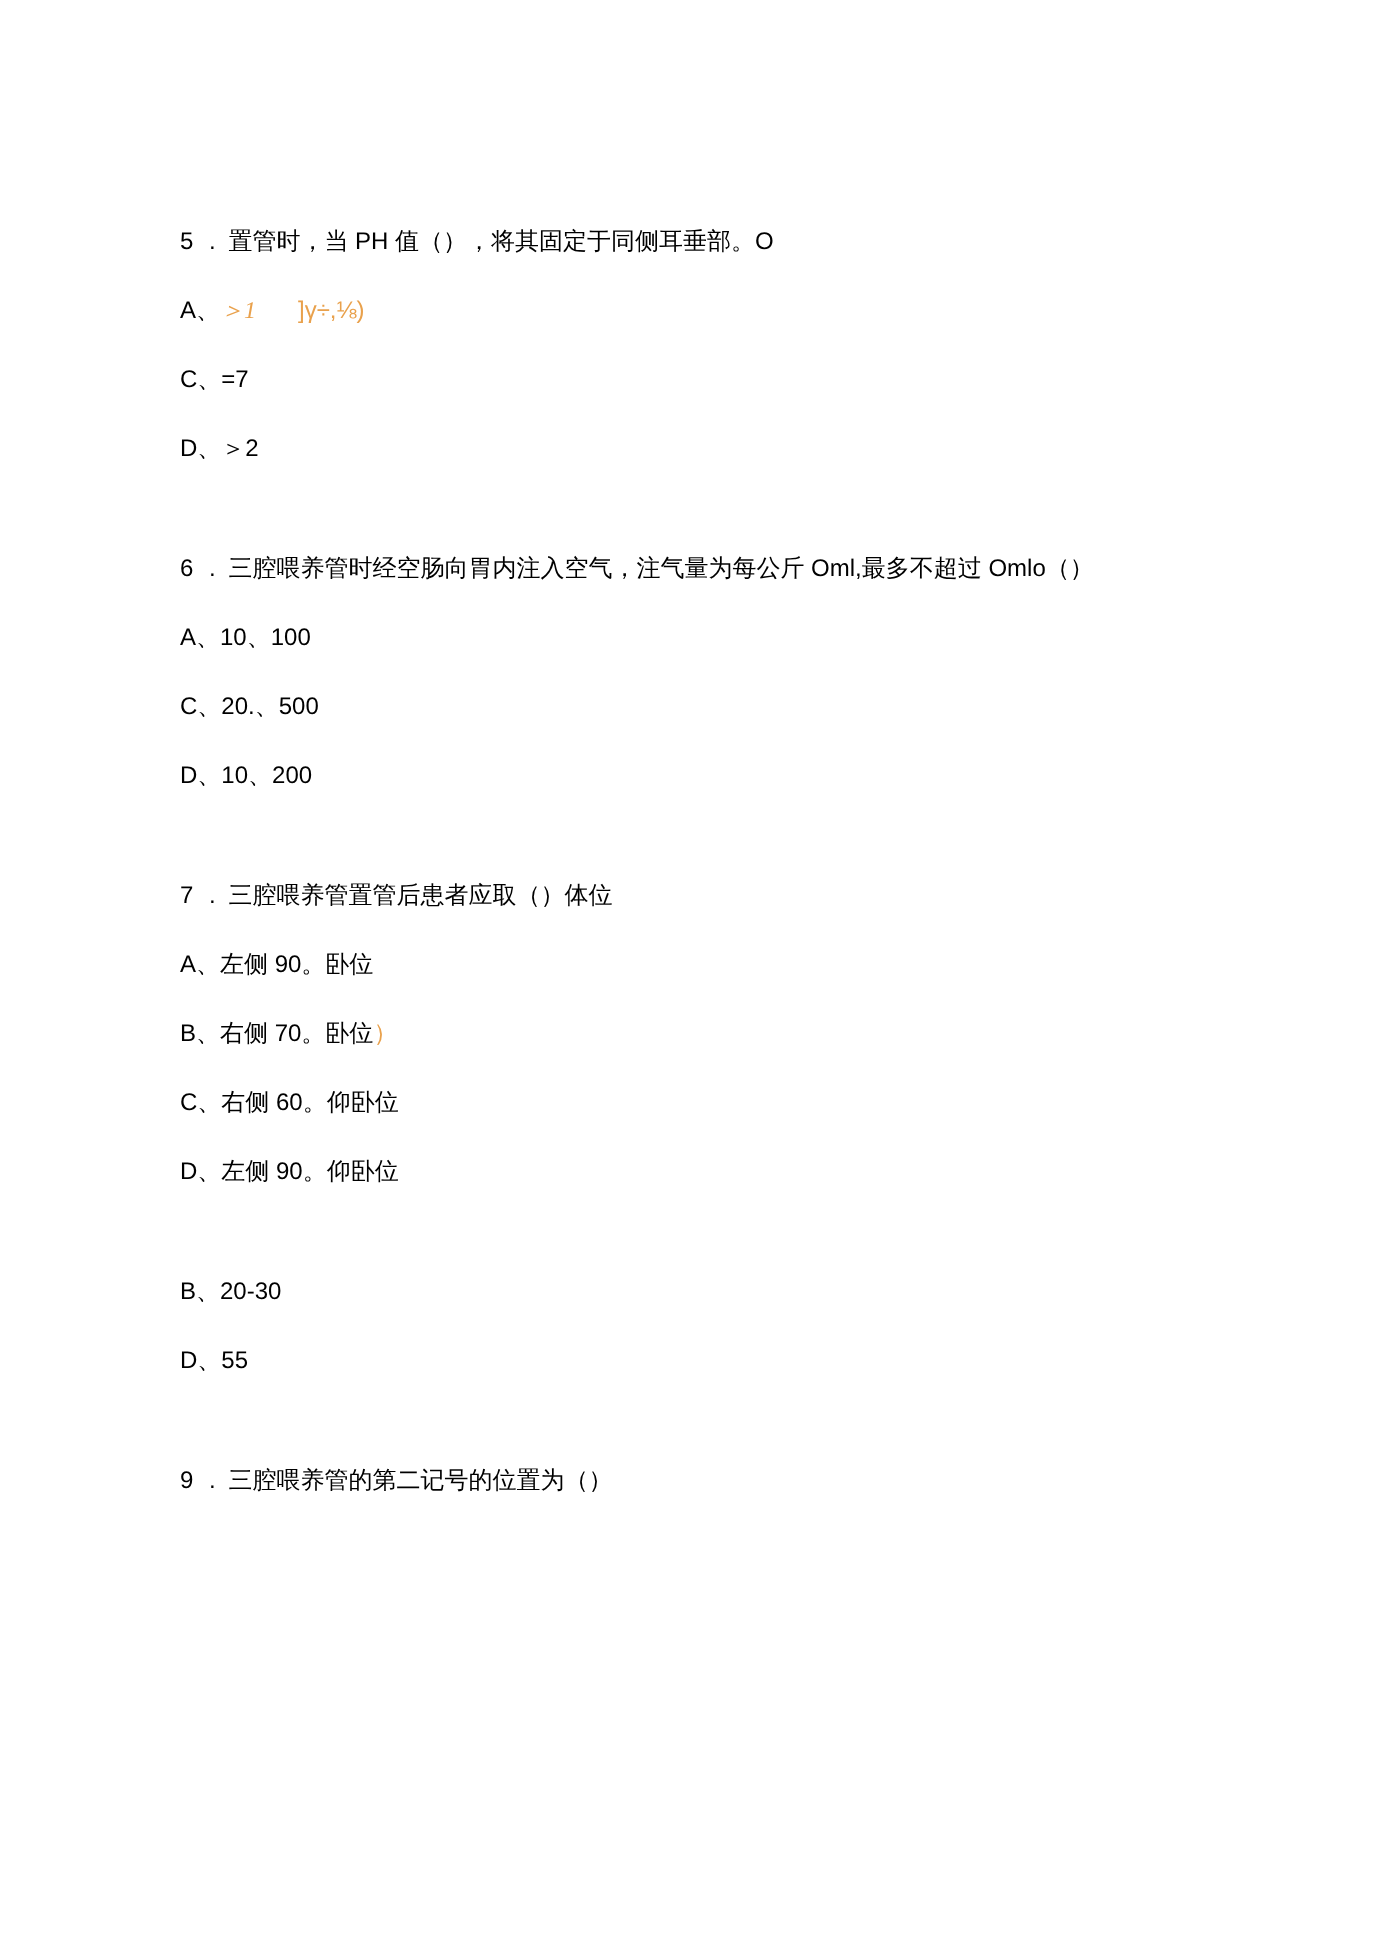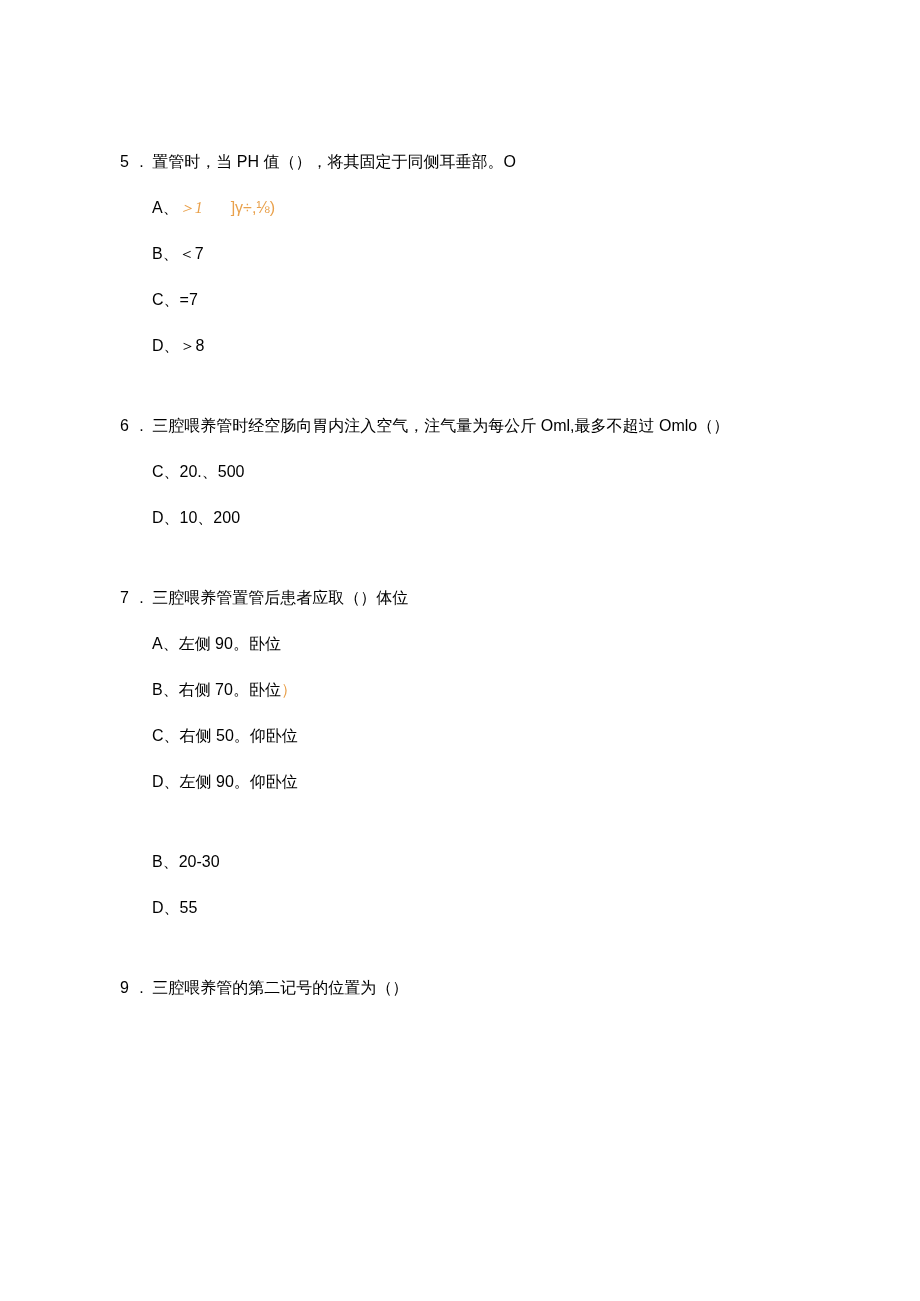--- a/index.html
+++ b/index.html
@@ -16,21 +16,20 @@
     line-height: 1.5;
   }
   .q-block {
     margin-bottom: 56px;
   }
   .q-line {
     margin-bottom: 22px;
   }
   .opt {
     margin-bottom: 22px;
-    margin-left: 32px;
   }
   .qnum {
     display: inline-block;
   }
   .dot {
     display: inline-block;
     margin: 0 4px 0 6px;
   }
   .orange {
     color: #E9A14C;
@@ -54,46 +53,46 @@
 
   <div class="q-block">
     <div class="q-line">
       <span class="qnum">5</span>
       <span class="dot">.</span>
       <span>置管时，当 PH 值（），将其固定于同侧耳垂部。O</span>
     </div>
     <div class="opt">
       <span>A、</span><span class="orange italic">＞1</span><span class="frag-gap"></span><span class="orange">]γ÷,⅛)</span>
     </div>
-    <div class="opt">B、＜7</div>
     <div class="opt">C、=7</div>
-    <div class="opt">D、＞8</div>
+    <div class="opt">D、＞2</div>
   </div>
 
   <div class="q-block">
     <div class="q-line">
       <span class="qnum">6</span>
       <span class="dot">.</span>
       <span>三腔喂养管时经空肠向胃内注入空气，注气量为每公斤 Oml,最多不超过 Omlo（）</span>
     </div>
+    <div class="opt">A、10、100</div>
     <div class="opt">C、20.、500</div>
     <div class="opt">D、10、200</div>
   </div>
 
   <div class="q-block">
     <div class="q-line">
       <span class="qnum">7</span>
       <span class="dot">.</span>
       <span>三腔喂养管置管后患者应取（）体位</span>
     </div>
     <div class="opt">A、左侧 90。卧位</div>
     <div class="opt">
       <span>B、右侧 70。卧位</span><span class="orange2">）</span>
     </div>
-    <div class="opt">C、右侧 50。仰卧位</div>
+    <div class="opt">C、右侧 60。仰卧位</div>
     <div class="opt">D、左侧 90。仰卧位</div>
   </div>
 
   <div class="q-block">
     <div class="opt">B、20-30</div>
     <div class="opt">D、55</div>
   </div>
 
   <div class="q-block">
     <div class="q-line">

